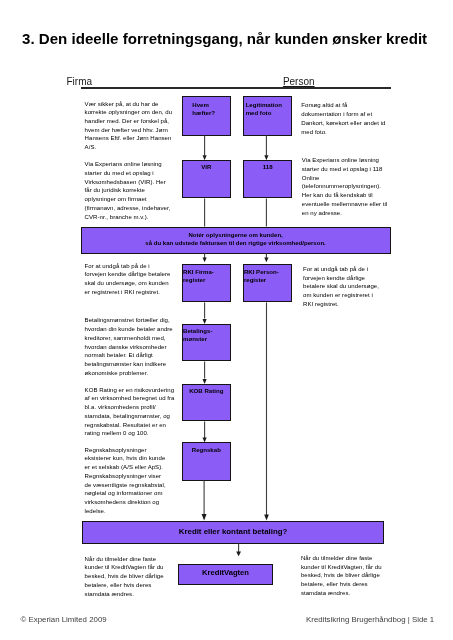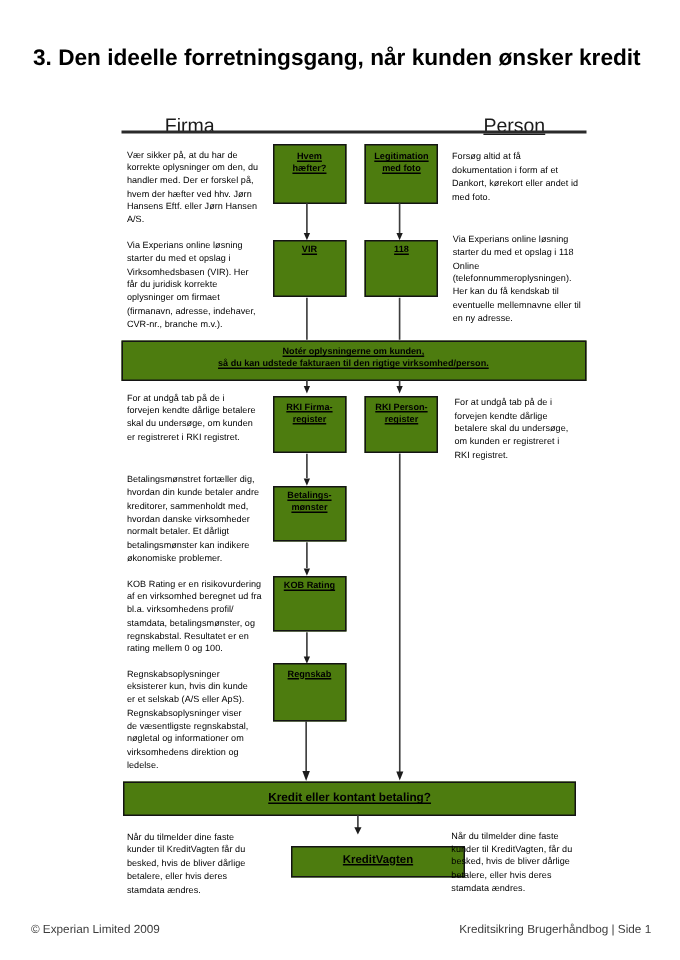--- a/index.html
+++ b/index.html
@@ -1,25 +1,25 @@
 <!DOCTYPE html>
 <html><head>
 <meta charset="utf-8">
 <style>
   html,body{margin:0;padding:0;}
   body{width:453px;height:640px;background:#fff;font-family:"Liberation Sans",sans-serif;
        -webkit-font-smoothing:antialiased;font-smooth:never;text-rendering:optimizeLegibility;overflow:hidden;position:relative;}
   .page{position:absolute;inset:0;border-radius:10px;}
   #title{position:absolute;left:22px;top:29.5px;font-size:15.1px;font-weight:bold;color:#000;letter-spacing:0px;}
   .hdr-line{position:absolute;background:#2a2a2a;height:1.35px;}
-  .hdr-lbl{position:absolute;font-size:13px;color:#1a1a1a;text-align:center;}
-  .box{position:absolute;background:#4d7c0f;border:1.2px solid #141414;
+  .hdr-lbl{position:absolute;font-size:10px;color:#1a1a1a;text-align:left;}
+  .box{position:absolute;background:#8b5cf6;border:1.2px solid #141414;
        display:flex;align-items:flex-start;justify-content:center;
-       font-size:6.1px;font-weight:bold;color:#000;text-align:center;line-height:1.32;
-       box-sizing:border-box;text-decoration:underline;}
+       font-size:6.1px;font-weight:bold;color:#000;text-align:left;line-height:1.32;
+       box-sizing:border-box;}
   .box > span{display:block;max-width:100%;}
   .para{position:absolute;font-size:6.05px;color:#000;line-height:1.445;letter-spacing:0.035px;}
   .footer{position:absolute;font-size:7.85px;color:#3c3c3c;}
 </style>
 </head>
 <body>
 
 <div class="page">
   <div id="title">3. Den ideelle forretningsgang, når kunden ønsker kredit</div>
 
@@ -60,21 +60,21 @@
     <span>KOB Rating</span>
   </div>
   <div class="box" style="left:182px;top:442.1px;width:48.6px;height:38.6px;padding-top:2.6px;">
     <span>Regnskab</span>
   </div>
 
   <div class="box" style="left:82.2px;top:521.2px;width:301.8px;height:22.8px;align-items:center;font-size:7.85px;">
     <span>Kredit eller kontant betaling?</span>
   </div>
 
-  <div class="box" style="left:194px;top:564.2px;width:116px;height:20.7px;align-items:flex-start;padding-top:2.6px;font-size:7.6px;">
+  <div class="box" style="left:178px;top:564.2px;width:95px;height:20.7px;align-items:flex-start;padding-top:2.6px;font-size:7.6px;">
     <span>KreditVagten</span>
   </div>
 
   <div class="para" style="left:84.6px;top:99.5px;width:90px;">Vær sikker på, at du har de korrekte oplysninger om den, du handler med. Der er forskel på, hvem der hæfter ved hhv. Jørn Hansens Eftf. eller Jørn Hansen A/S.</div>
   <div class="para" style="left:84.6px;top:160.2px;width:90px;">Via Experians online løsning starter du med et opslag i Virksomhedsbasen (VIR). Her får du juridisk korrekte oplysninger om firmaet (firmanavn, adresse, indehaver, CVR-nr., branche m.v.).</div>
   <div class="para" style="left:84.6px;top:261.7px;width:87px;">For at undgå tab på de i forvejen kendte dårlige betalere skal du undersøge, om kunden er registreret i RKI registret.</div>
   <div class="para" style="left:84.6px;top:316.4px;width:90px;">Betalingsmønstret fortæller dig, hvordan din kunde betaler andre kreditorer, sammenholdt med, hvordan danske virksomheder normalt betaler. Et dårligt betalingsmønster kan indikere økonomiske problemer.</div>
   <div class="para" style="left:84.6px;top:385.7px;width:90px;">KOB Rating er en risikovurdering af en virksomhed beregnet ud fra bl.a. virksomhedens profil/​stamdata, betalingsmønster, og regnskabstal. Resultatet er en rating mellem 0 og 100.</div>
   <div class="para" style="left:84.6px;top:445.6px;width:85px;">Regnskabsoplysninger eksisterer kun, hvis din kunde er et selskab (A/S eller ApS). Regnskabsoplysninger viser de væsentligste regnskabstal, nøgletal og informationer om virksomhedens direktion og ledelse.</div>
   <div class="para" style="left:84.6px;top:554.7px;width:91.5px;">Når du tilmelder dine faste kunder til KreditVagten får du besked, hvis de  bliver dårlige betalere, eller hvis deres stamdata ændres.</div>

